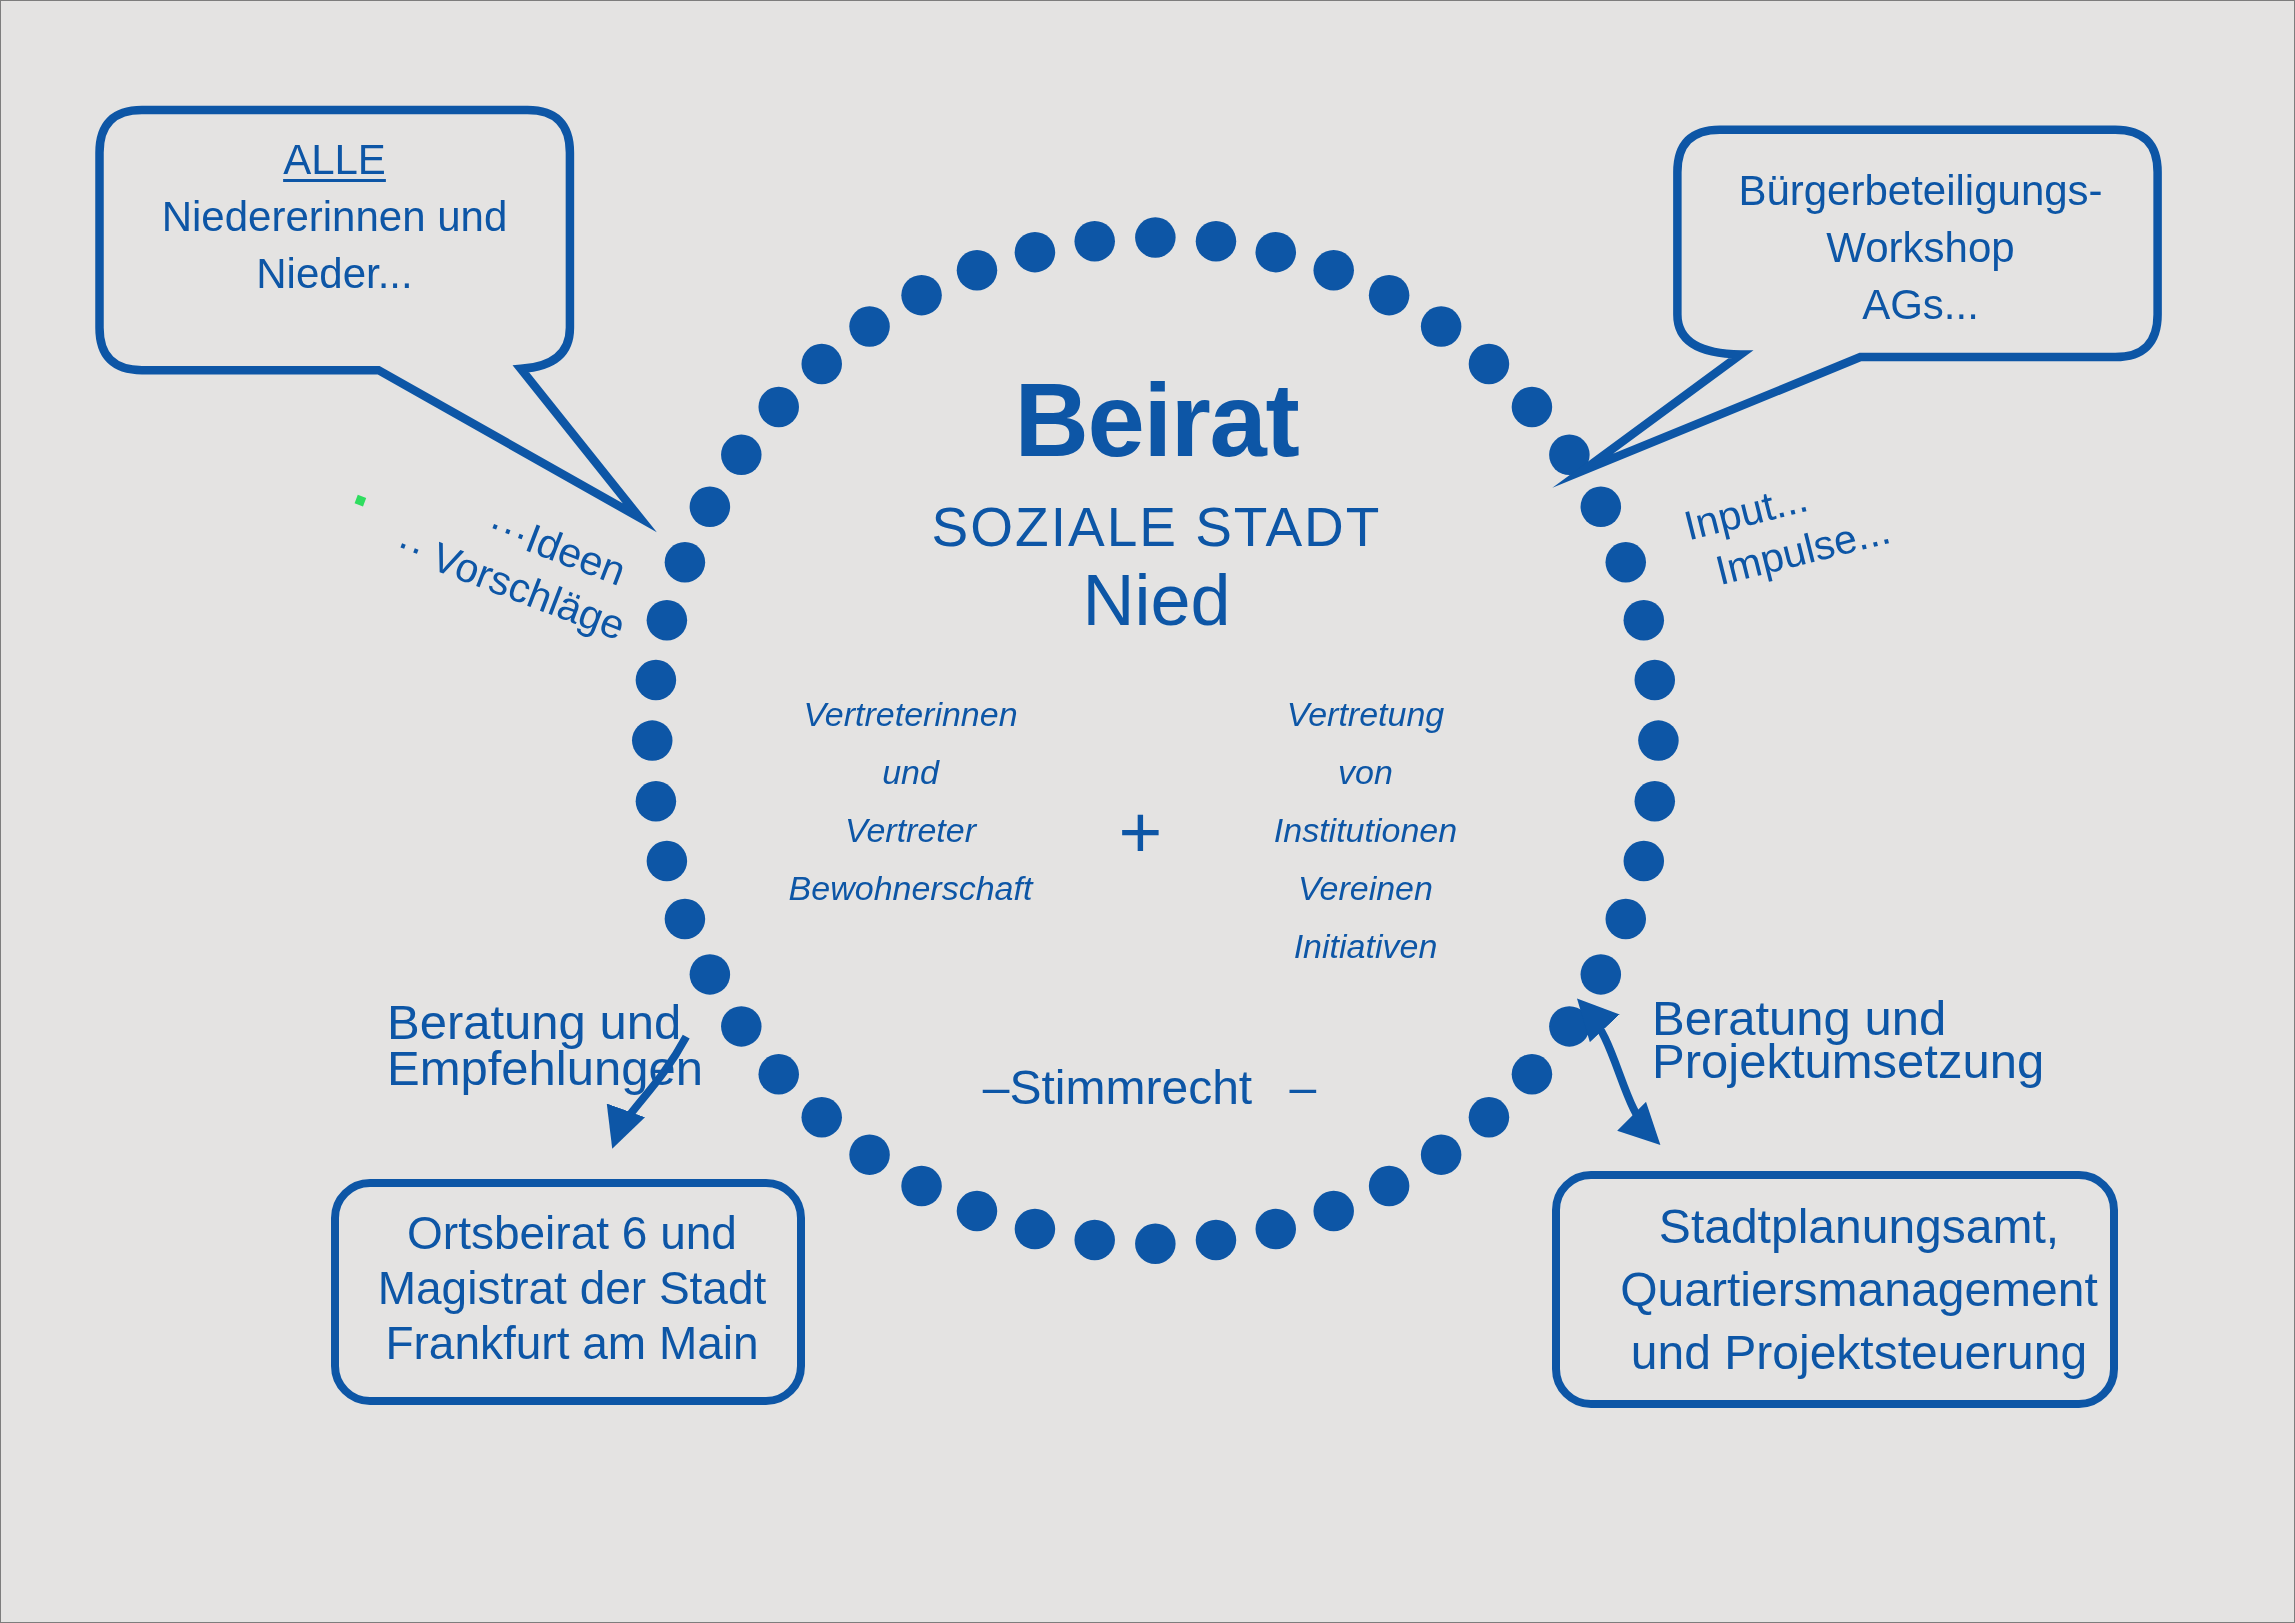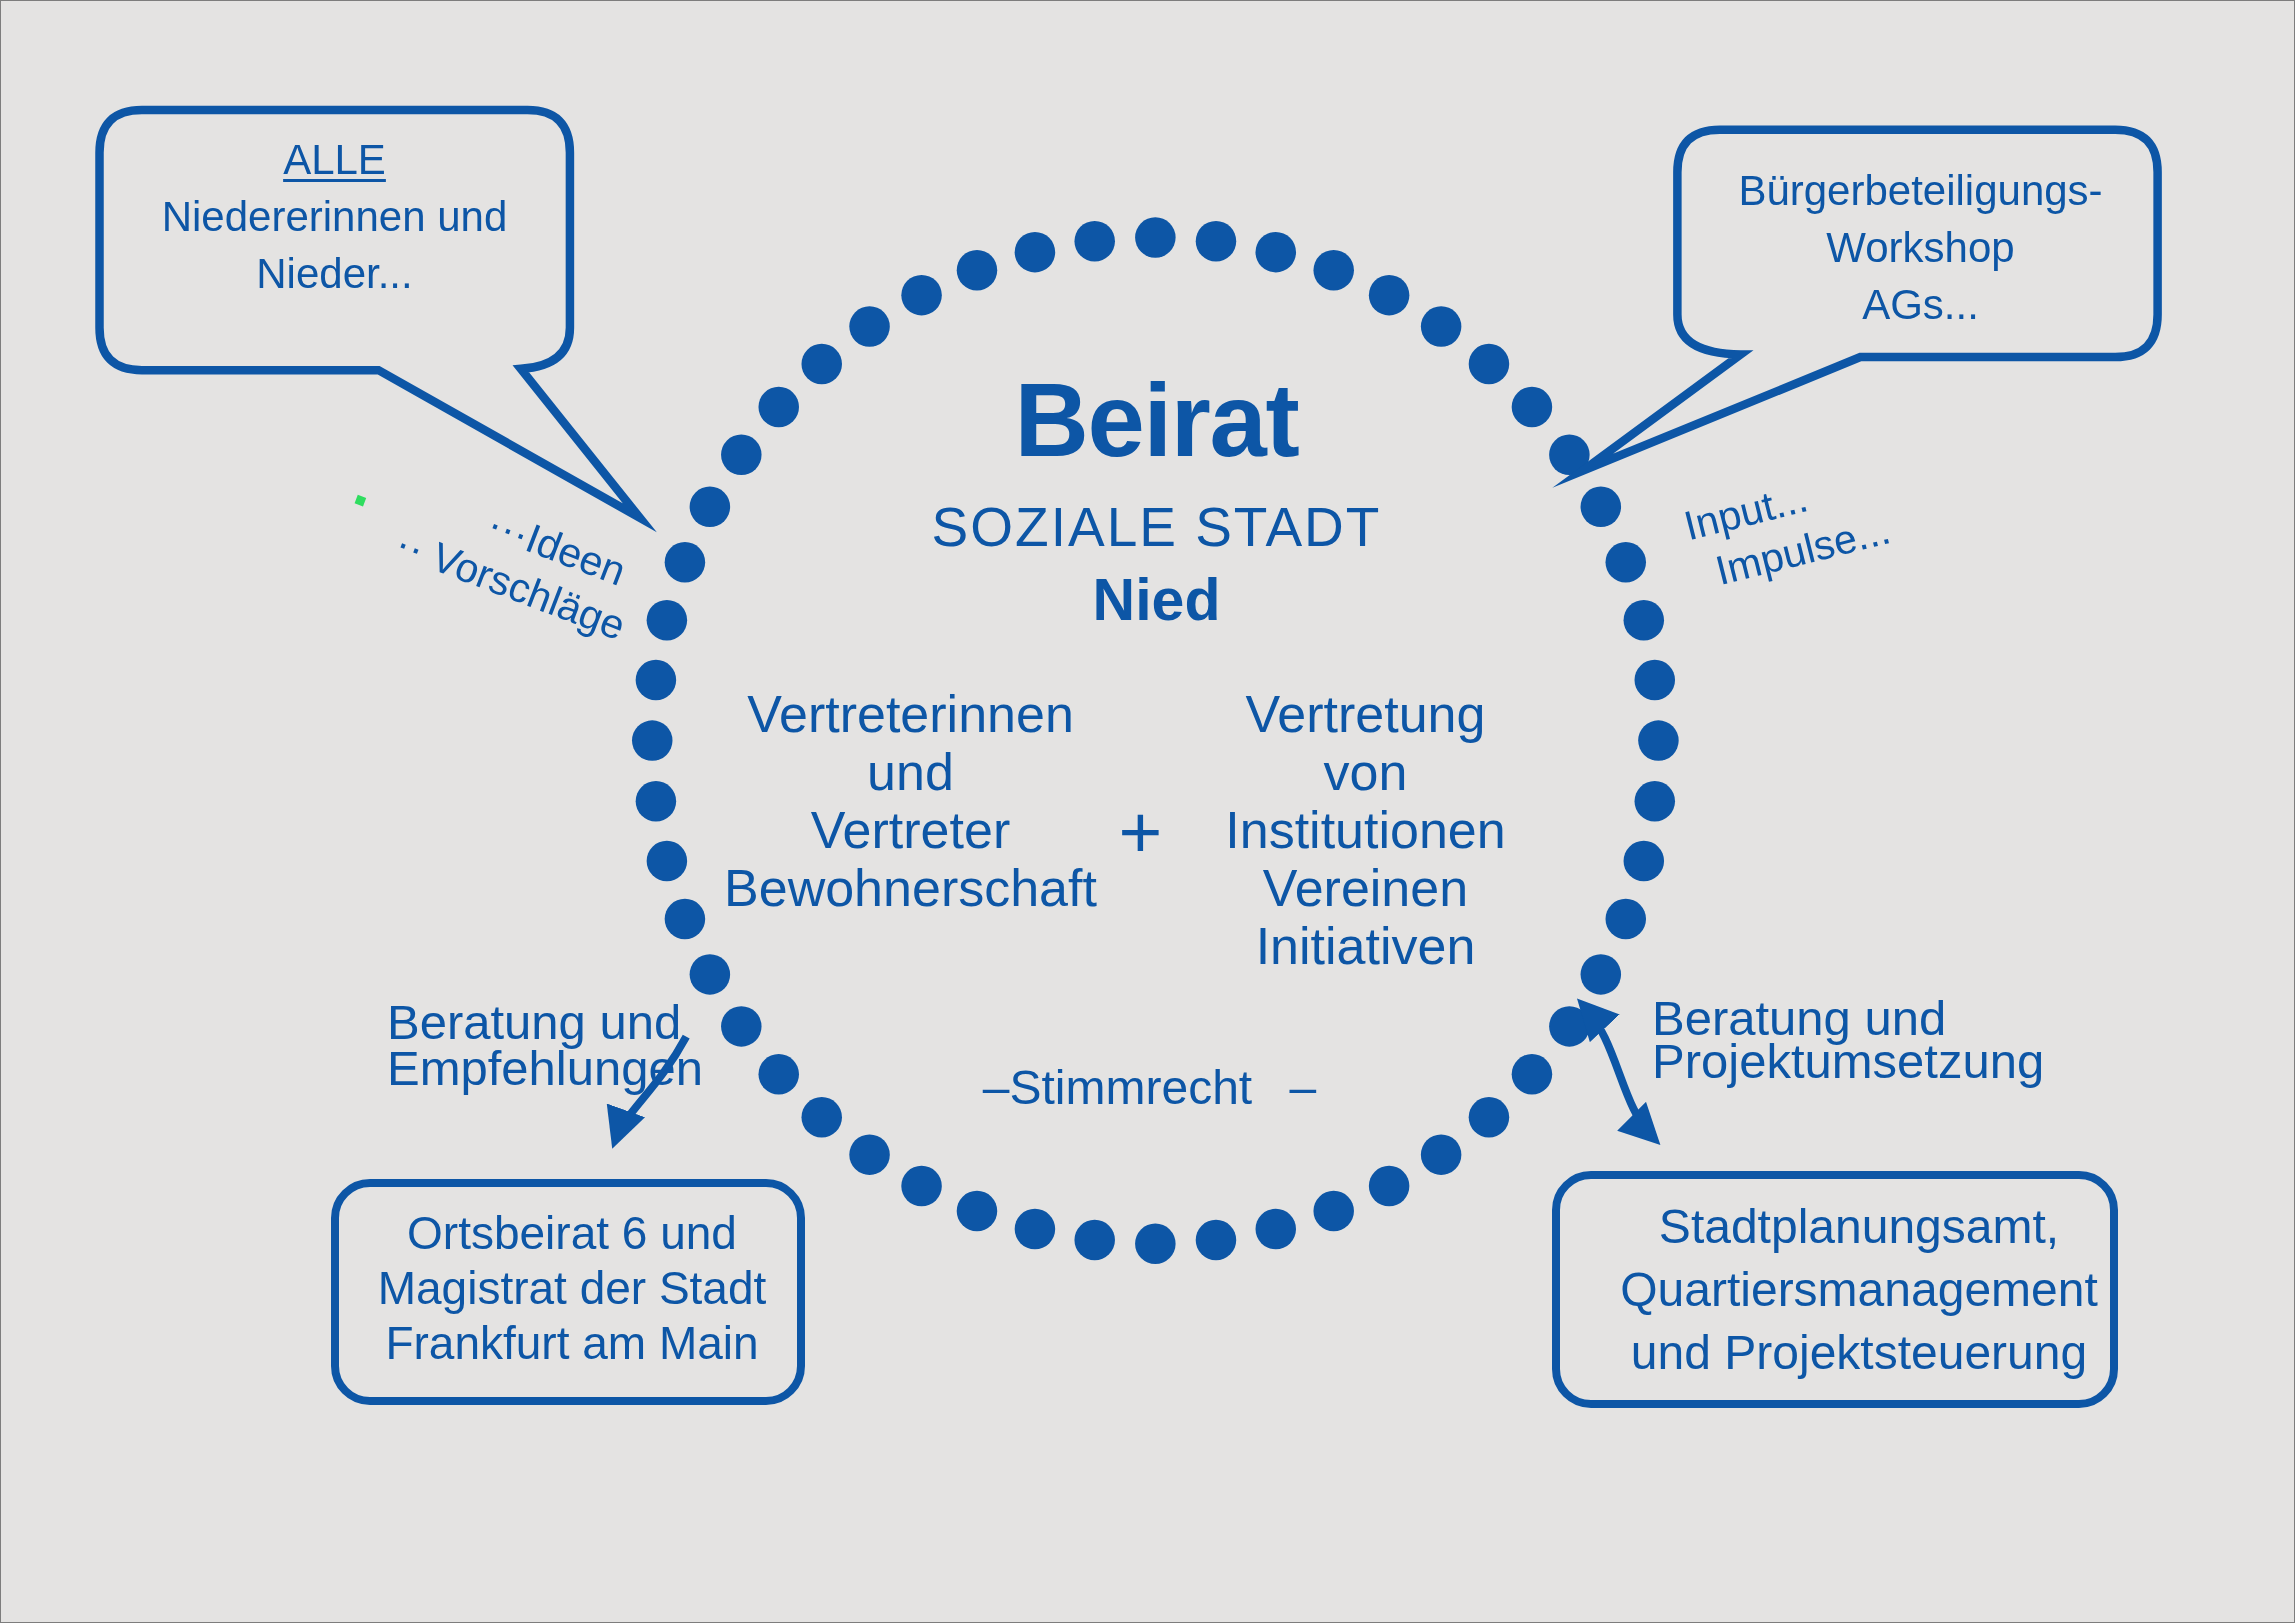--- a/index.html
+++ b/index.html
@@ -25,22 +25,22 @@
   .arrow-path{stroke-width:12;stroke-linecap:butt;}
   .dots{fill:var(--blue);stroke:none;}
   .txt{position:absolute;text-align:center;white-space:nowrap;}
   .line{display:block;}
   
   .bubble-text{font-size:42px;line-height:57px;font-weight:400;}
   .underline{text-decoration:underline;text-decoration-thickness:2.6px;text-underline-offset:5.2px;}
   
   .title{font-size:103px;line-height:121px;font-weight:700;letter-spacing:-1.3px;}
   .subtitle{font-size:55px;line-height:62px;font-weight:400;letter-spacing:2px;}
-  .subtitle2{font-size:59px;line-height:68px;font-weight:700;text-align:center;}
-  .col{font-size:52px;line-height:58px;font-weight:400;}
+  .subtitle2{font-size:72px;line-height:68px;font-weight:400;text-align:center;}
+  .col{font-size:34px;line-height:58px;font-weight:400;font-style:italic;}
   .plus{font-size:75px;line-height:79px;font-weight:400;}
   .voting{font-size:48px;line-height:55px;font-weight:400;}
   
   .rotlabel{font-size:41px;line-height:51px;font-weight:400;text-align:left;transform-origin:left top;}
   .green-dot{position:absolute;width:8.5px;height:8.5px;background:var(--green);transform:rotate(21deg);}
   
   .annot{font-size:49px;line-height:46px;font-weight:400;}
   .annot-left{text-align:center;}
   .annot-right{text-align:left;line-height:43px;}
   

